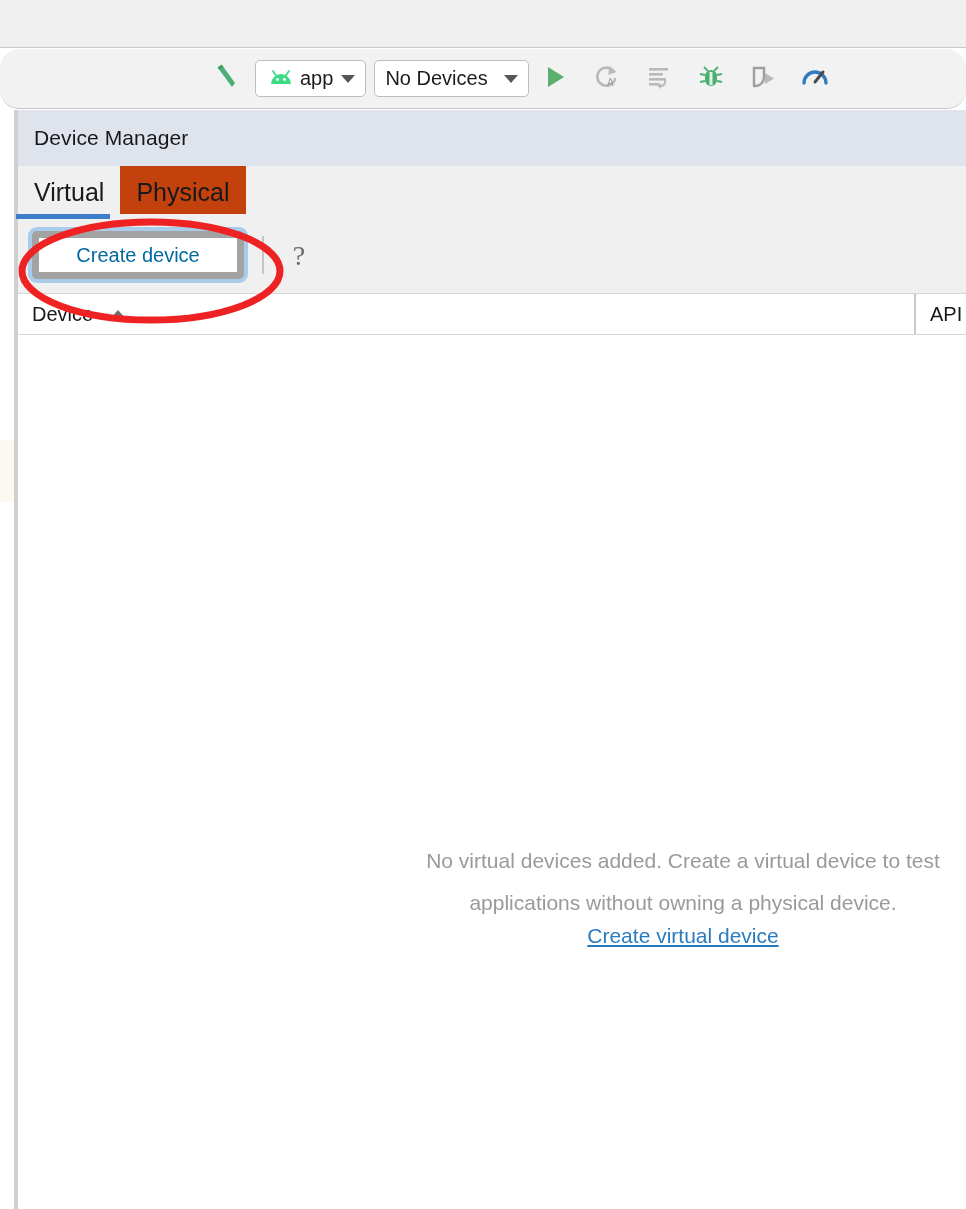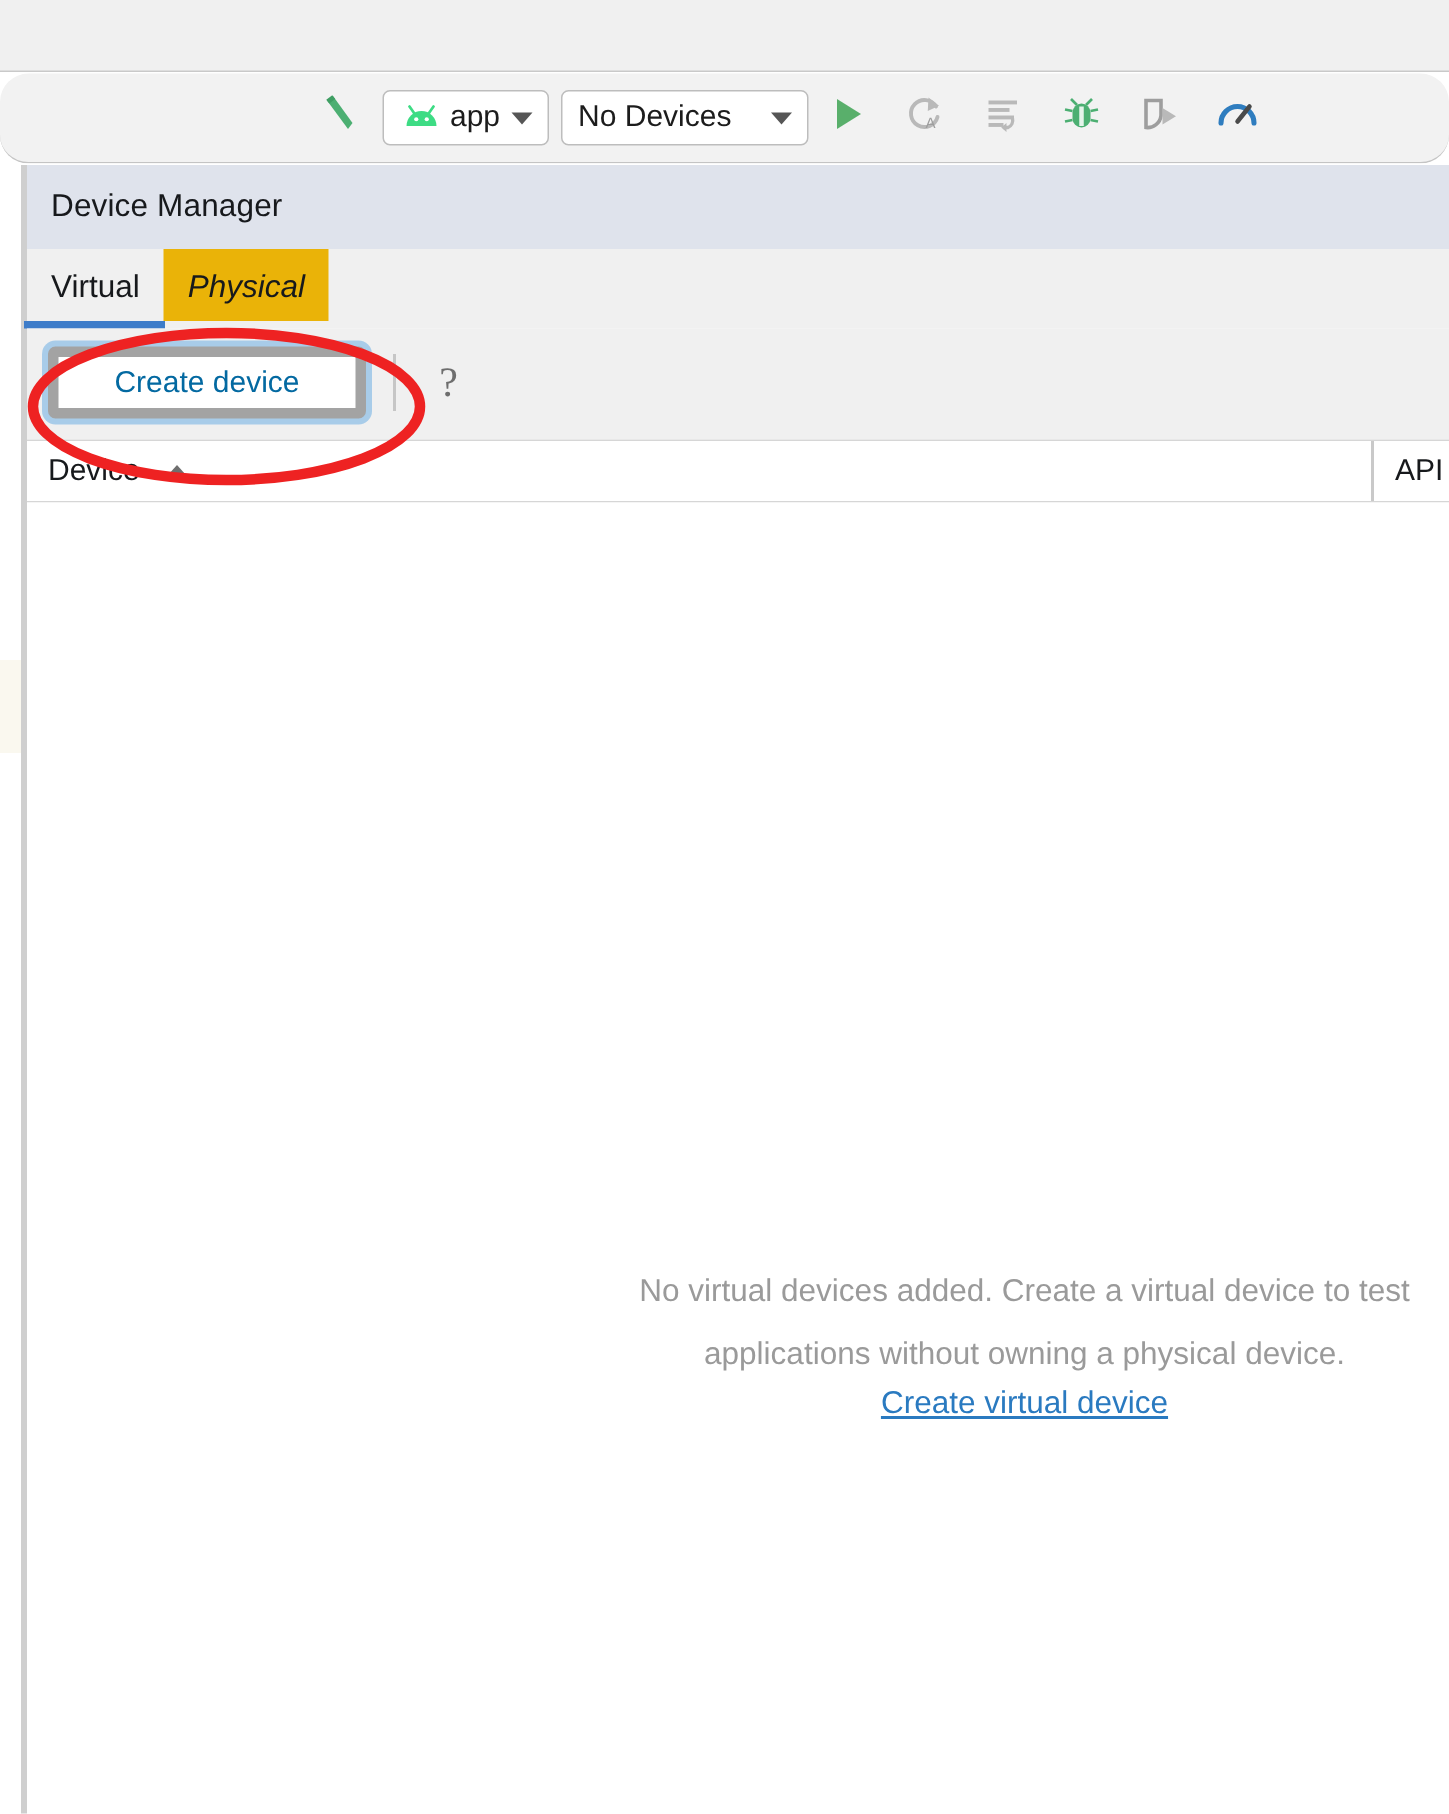--- a/index.html
+++ b/index.html
@@ -63,21 +63,21 @@
     display: flex;
     align-items: center;
     padding: 0 10px 0 10px;
     margin-left: 8px;
     font-size: 20px;
     color: #1c1c1c;
     white-space: nowrap;
   }
   .combo.app-combo { padding-left: 12px; }
   .combo .combo-label { margin: 0 8px 0 0; }
-  .combo.device-combo .combo-label { margin-right: 26px; }
+  .combo.device-combo .combo-label { margin-right: 16px; }
 
   .caret {
     width: 0; height: 0;
     border-left: 7px solid transparent;
     border-right: 7px solid transparent;
     border-top: 8px solid #565656;
   }
 
   .droid-icon { width: 26px; height: 18px; margin-right: 6px; }
 
@@ -136,27 +136,27 @@
     background: #f0f0f0;
     display: flex;
     align-items: stretch;
     box-sizing: border-box;
   }
   .tab {
     display: flex;
     align-items: center;
     justify-content: flex-end;
     padding: 0 16px;
-    font-size: 21px;
+    font-size: 25px;
     color: #17191c;
     position: relative;
     box-sizing: border-box;
   }
   .tab.selected { background: #f0f0f0; }
-  .tab.hovered { background: #eab308; font-style: italic; }
+  .tab.hovered { background: #c2410c; }
 
   .tab-underline {
     position: absolute;
     left: 16px; top: 214px;
     width: 94px; height: 5px;
     background: #3d7cc9;
   }
   .tabstrip-bottom {
     position: absolute;
     left: 18px; top: 214px;

